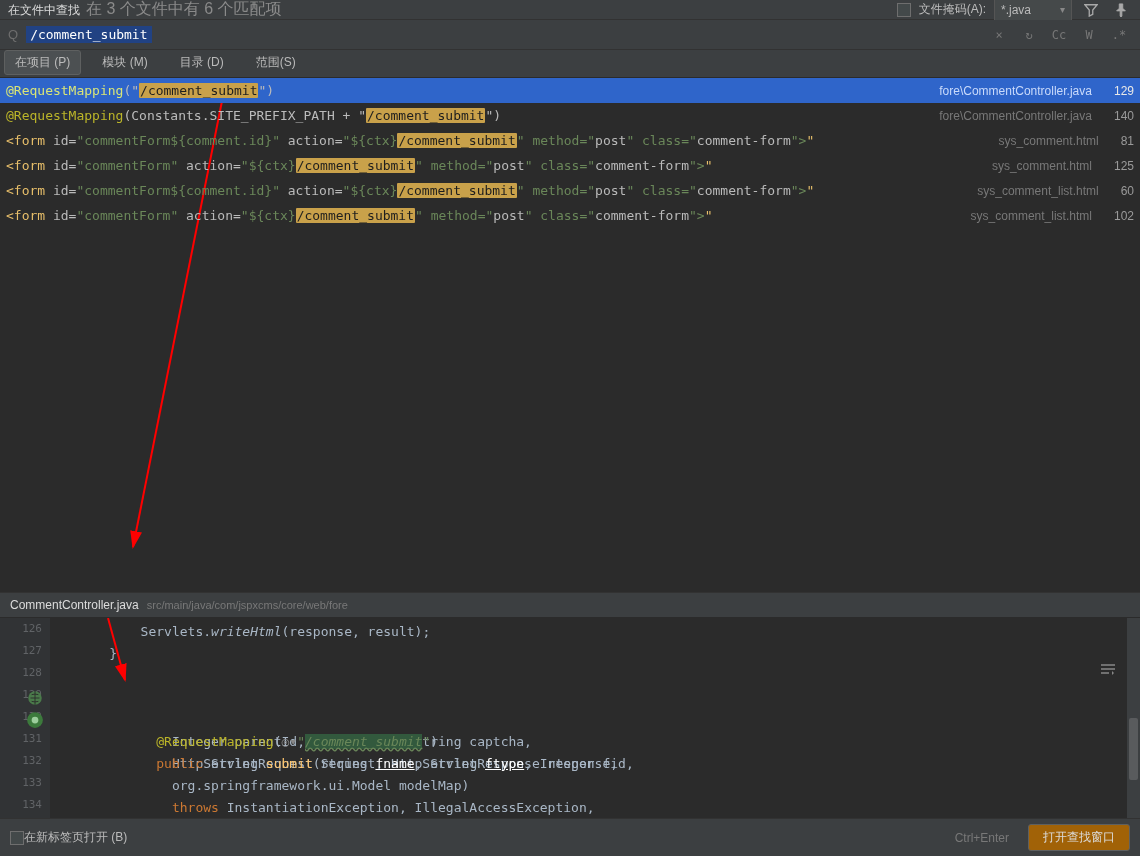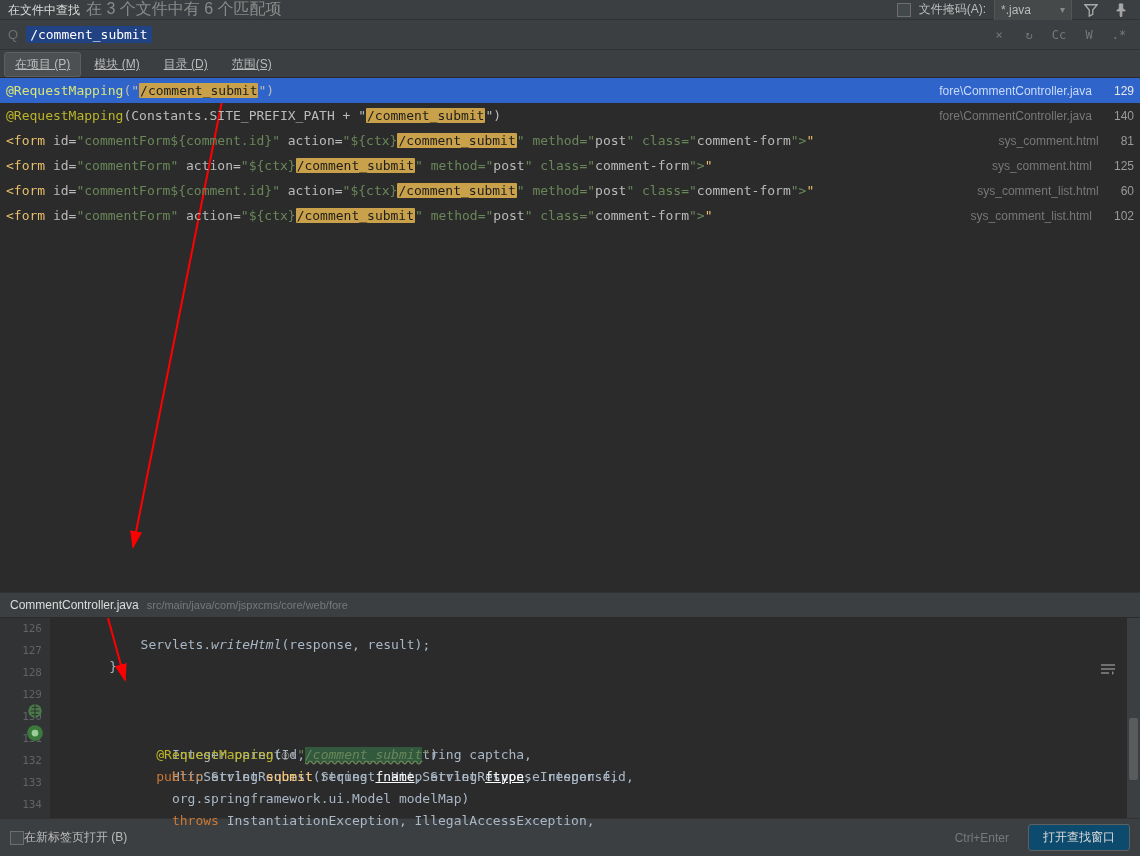--- a/index.html
+++ b/index.html
@@ -48,22 +48,22 @@
 .search-text {
   background:#214283; color:#ffffff; padding:1px 4px; font-family:monospace;
   font-size:13px;
 }
 .search-row-right { margin-left:auto; display:flex; align-items:center; gap:4px; }
 .toggle {
   width:26px; height:22px; display:flex; align-items:center; justify-content:center;
   color:#777; font-size:12px; font-family:monospace; cursor:pointer;
 }
 .tabs-row {
-  background:#3c3f41; height:28px; display:flex; align-items:flex-end;
-  padding:0 4px; border-bottom:1px solid #2b2b2b; gap:2px;text-decoration:underline;
+  background:#3c3f41; height:28px; display:flex; align-items:flex-start;
+  padding:0 4px; border-bottom:1px solid #2b2b2b; gap:10px;
 }
 .tab {
   padding:3px 10px; font-size:12px; color:#bbbbbb; cursor:pointer;
   border:1px solid transparent; border-radius:3px;
 }
 .tab.active { background:#4c5052; border:1px solid #5e6060; }
 
 .results {
   flex:1; background:#2b2b2b; overflow:hidden; position:relative;
 }
@@ -105,21 +105,21 @@
 
 .editor {
   background:#2b2b2b; font-family:Consolas, monospace; font-size:13px;
   position:relative; height:200px;
 }
 .gutter {
   position:absolute; left:0; top:0; bottom:0; background:#313335;
   width:50px; text-align:right; padding-right:8px;
 }
 .gutter .gl { height:22px; line-height:22px; color:#606366; font-size:11px; }
-.code-area { position:absolute; left:50px; right:14px; top:16px; }
+.code-area { position:absolute; left:50px; right:14px; top:3px; }
 .code-line { height:22px; line-height:22px; white-space:pre; padding-left:28px; }
 .c-kw { color:#cc7832; }
 .c-anno { color:#bbb529; }
 .c-str { color:#6a8759; }
 .c-str.link { color:#6a8759; text-decoration:underline wavy #6a8759; font-style:italic; }
 .c-ident { color:#a9b7c6; }
 .c-param { color:#ffffff; text-decoration:underline; }
 .c-type { color:#a9b7c6; }
 .c-method { font-style:italic; color:#a9b7c6; }
 .c-punc { color:#a9b7c6; }
@@ -139,21 +139,21 @@
 }
 
 .footer {
   background:#3c3f41; height:38px; display:flex; align-items:center;
   padding:0 10px; border-top:1px solid #323232;
 }
 .footer-left { display:flex; align-items:center; color:#bbbbbb; }
 .footer-right { margin-left:auto; display:flex; align-items:center; gap:19px; }
 .shortcut { color:#787878; font-size:12px; }
 .open-btn {
-  background:#0c4a6e; border:1px solid #5e6060; color:#dcdcdc;
+  background:#a16207; border:1px solid #5e6060; color:#dcdcdc;
   padding:4px 14px; font-size:12px; cursor:pointer; border-radius:3px;
 }
 </style>
 </head>
 <body>
 
 <div class="top-bar">
   <div class="top-bar-title">
     <span class="strong">在文件中查找</span>
     <span class="dim">在 3 个文件中有 6 个匹配项</span>

